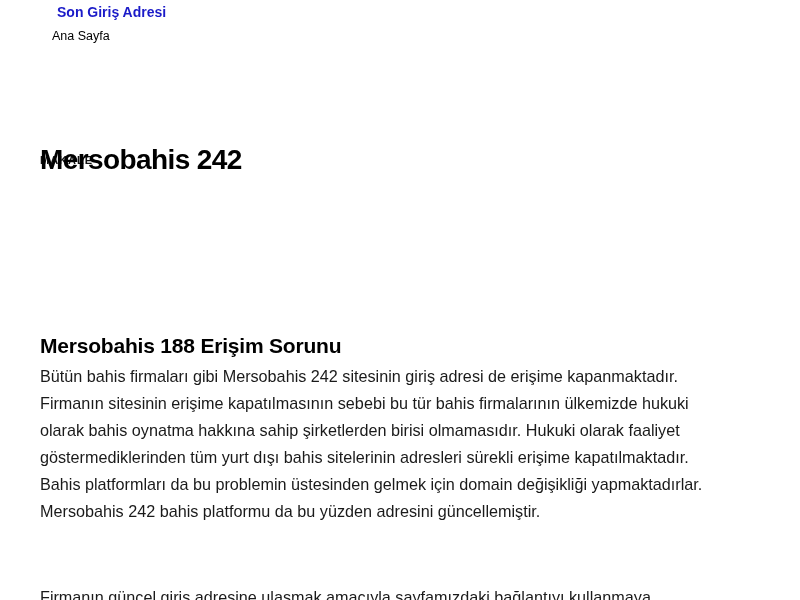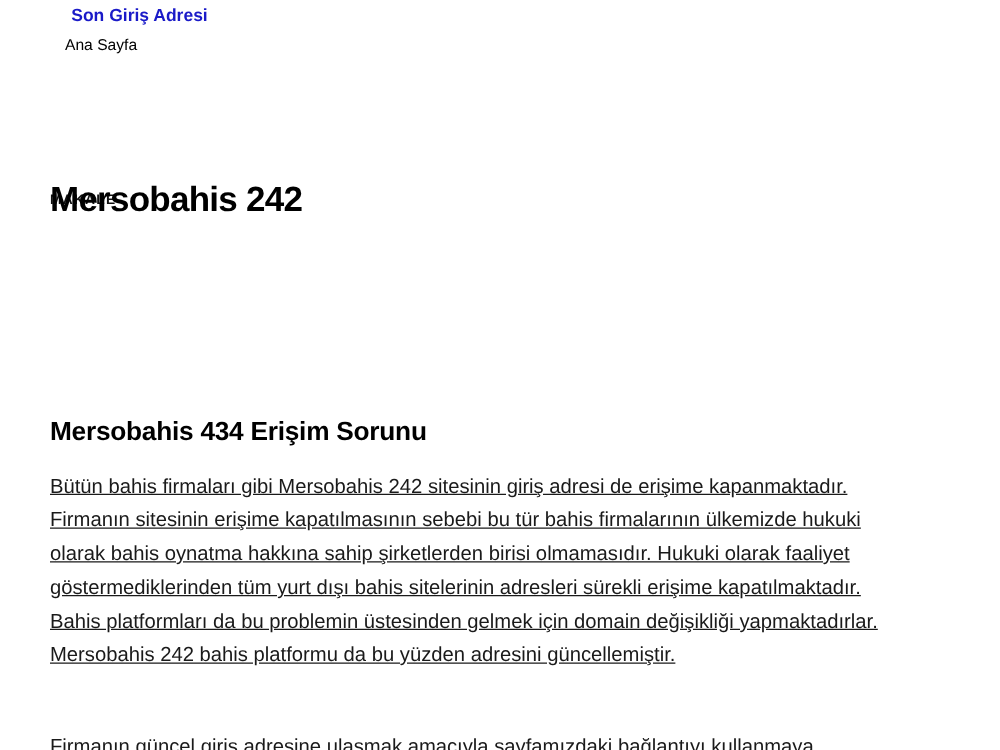--- a/index.html
+++ b/index.html
@@ -78,32 +78,32 @@
     }
     .para {
       position: absolute;
       left: 0;
       margin: 0;
       width: 690px;
       font-size: 16.2px;
       line-height: 27px;
       color: #1a1a1a;
     }
-    .para-1 { top: 376px; text-decoration: underline; }
+    .para-1 { top: 363px; }
     .para-2 { top: 584px; }
   </style>
 </head>
 <body>
 
 <header class="site-header">
   <a class="site-title" href="#">Son Giriş Adresi</a>
   <nav>
     <a class="nav-link" href="#">Ana Sayfa</a>
   </nav>
 </header>
 
 <main class="article">
   <div class="category">MAKALE</div>
   <h1 class="entry-title">Mersobahis 242</h1>
-  <h2 class="section-heading">Mersobahis 434 Erişim Sorunu</h2>
+  <h2 class="section-heading">Mersobahis 188 Erişim Sorunu</h2>
   <p class="para para-1">Bütün bahis firmaları gibi Mersobahis 242 sitesinin giriş adresi de erişime kapanmaktadır. Firmanın sitesinin erişime kapatılmasının sebebi bu tür bahis firmalarının ülkemizde hukuki olarak bahis oynatma hakkına sahip şirketlerden birisi olmamasıdır. Hukuki olarak faaliyet göstermediklerinden tüm yurt dışı bahis sitelerinin adresleri sürekli erişime kapatılmaktadır. Bahis platformları da bu problemin üstesinden gelmek için domain değişikliği yapmaktadırlar. Mersobahis 242 bahis platformu da bu yüzden adresini güncellemiştir.</p>
   <p class="para para-2">Firmanın güncel giriş adresine ulaşmak amacıyla sayfamızdaki bağlantıyı kullanmaya</p>
 </main>
 
 </body></html>

